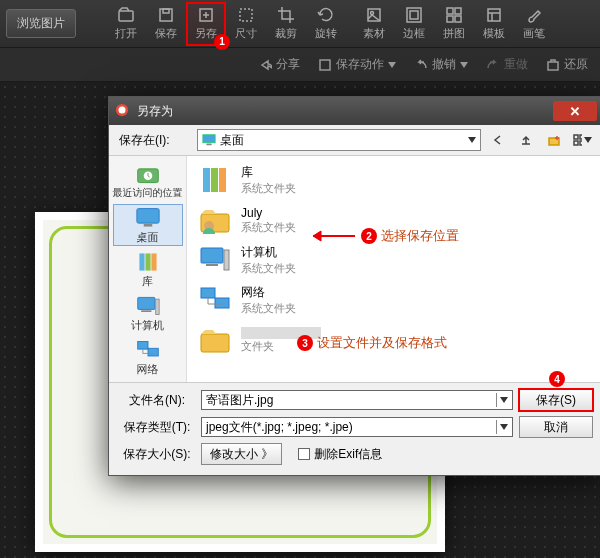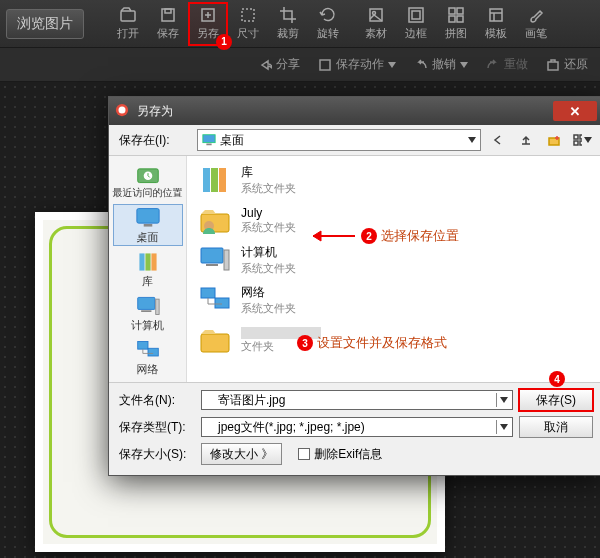--- a/index.html
+++ b/index.html
@@ -1,18 +1,18 @@
 <!DOCTYPE html>
 <html><head>
 <meta charset="utf-8">
 <style>
   *{box-sizing:border-box;margin:0;padding:0;font-family:"Microsoft YaHei","SimSun",sans-serif}
   body{width:600px;height:558px;background:#2a2a2a;overflow:hidden;position:relative}
   .topbar{height:48px;background:linear-gradient(#3a3a3a,#2d2d2d);display:flex;align-items:center;padding:0 6px;border-bottom:1px solid #1a1a1a}
-  .browse-btn{background:linear-gradient(#555,#3a3a3a);border:1px solid #666;color:#ccc;font-size:14px;padding:5px 10px;border-radius:3px;margin-right:24px}
+  .browse-btn{background:linear-gradient(#555,#3a3a3a);border:1px solid #666;color:#ccc;font-size:12px;padding:5px 10px;border-radius:3px;margin-right:30px}
   .tool{display:flex;flex-direction:column;align-items:center;justify-content:center;width:40px;height:44px;color:#aaa;font-size:11px;cursor:pointer;position:relative}
   .tool svg{width:18px;height:18px;margin-bottom:2px;fill:none;stroke:#aaa;stroke-width:1.5}
   .tool.hl{border:2px solid #e00;background:rgba(255,0,0,.05)}
   .badge{position:absolute;width:16px;height:16px;border-radius:50%;background:#e00;color:#fff;font-size:10px;display:flex;align-items:center;justify-content:center;font-weight:bold;z-index:5}
   .tool .badge{bottom:-6px;right:-6px}
   .sep{width:8px}
   .subbar{height:34px;background:#2d2d2d;display:flex;align-items:center;justify-content:flex-end;padding:0 12px;gap:18px;color:#999;font-size:12px;border-bottom:1px solid #1a1a1a}
   .subbar .sb{display:flex;align-items:center;gap:4px}
   .subbar svg{width:14px;height:14px;fill:none;stroke:#999;stroke-width:1.5}
   .canvas{position:absolute;left:0;right:0;top:82px;bottom:0;background:#1e1e1e;background-image:radial-gradient(#333 1px,transparent 1px);background-size:10px 10px}
@@ -38,22 +38,22 @@
   .place svg{width:28px;height:24px}
   .file-list{flex:1;overflow:auto;padding:4px 6px;position:relative}
   .file-item{display:flex;align-items:center;height:40px;gap:8px;padding:2px 4px}
   .file-item svg{width:36px;height:32px}
   .file-item .meta{display:flex;flex-direction:column}
   .file-item .meta .sub{color:#888;font-size:11px}
   .arrow{position:absolute;stroke:#e00;fill:#e00;z-index:12}
   .note{color:#c2410c;font-size:13px;font-weight:500}
   .dlg-bottom{padding:6px 10px 10px;display:flex;flex-direction:column;gap:5px;background:#f0f0f0;position:relative}
   .brow{display:flex;align-items:center;gap:6px}
-  .brow label{width:76px;text-align:left;font-size:12px}
-  .combo{flex:1;height:20px;border:1px solid #666;background:#fff;display:flex;align-items:center;padding:0 16px;font-family:"SimSun";font-size:12px;position:relative}
+  .brow label{width:76px;text-align:center;font-size:12px}
+  .combo{flex:1;height:20px;border:1px solid #666;background:#fff;display:flex;align-items:center;padding:0 4px;font-family:"SimSun";font-size:12px;position:relative}
   .combo .dd{position:absolute;right:2px;top:2px;width:14px;height:14px;border-left:1px solid #888;display:flex;align-items:center;justify-content:center}
   .btn{width:74px;height:22px;border:1px solid #888;background:linear-gradient(#fefefe,#e2e2e2);font-size:12px;display:flex;align-items:center;justify-content:center;cursor:pointer}
   .btn.hl{outline:2px solid #e00;outline-offset:-1px}
   .chk{display:flex;align-items:center;gap:4px;font-size:12px;margin-left:10px}
   .chk .box{width:12px;height:12px;border:1px solid #666;background:#fff}
   .tri{width:0;height:0;border-left:4px solid transparent;border-right:4px solid transparent;border-top:6px solid #333}
 </style>
 </head>
 <body>
 

